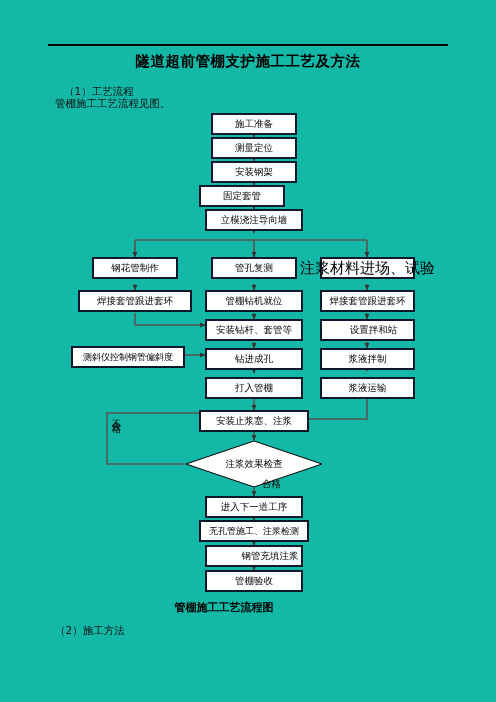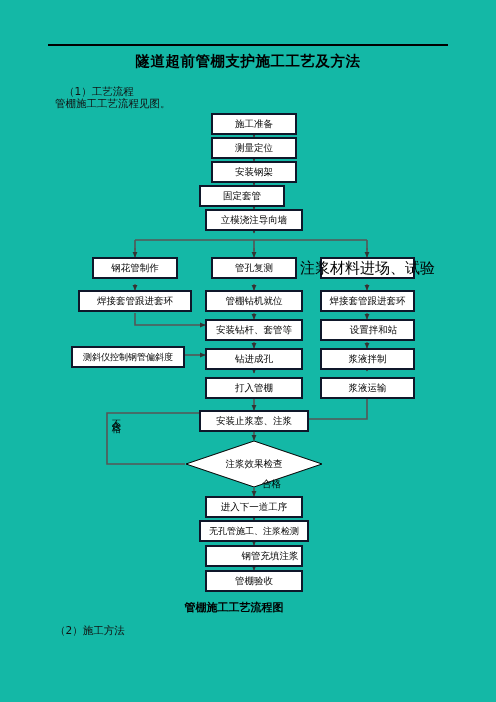--- a/index.html
+++ b/index.html
@@ -14,21 +14,21 @@
          border-top:2px solid #000;}
 
   .doc-title{position:absolute;left:0;top:52px;width:496px;text-align:center;
              font-size:14.5px;font-weight:bold;letter-spacing:.5px;color:#000;}
 
   .para{position:absolute;font-size:10.5px;line-height:14px;color:#111;white-space:nowrap;}
   .p1{left:64px;top:84px;}
   .p2{left:55px;top:96px;}
   .p3{left:55px;top:623px;}
 
-  .caption{position:absolute;left:10px;top:600px;width:448px;text-align:center;
+  .caption{position:absolute;left:0;top:600px;width:448px;text-align:center;
            font-size:11px;font-weight:bold;color:#000;}
 
   
   .chart{position:absolute;left:0;top:0;width:496px;height:702px;}
 
   .node{
     position:absolute;box-sizing:border-box;
     border:2px solid #0f172a;background:#fff;
     font-size:9.5px;line-height:1;color:#000;
     display:flex;align-items:center;justify-content:center;

